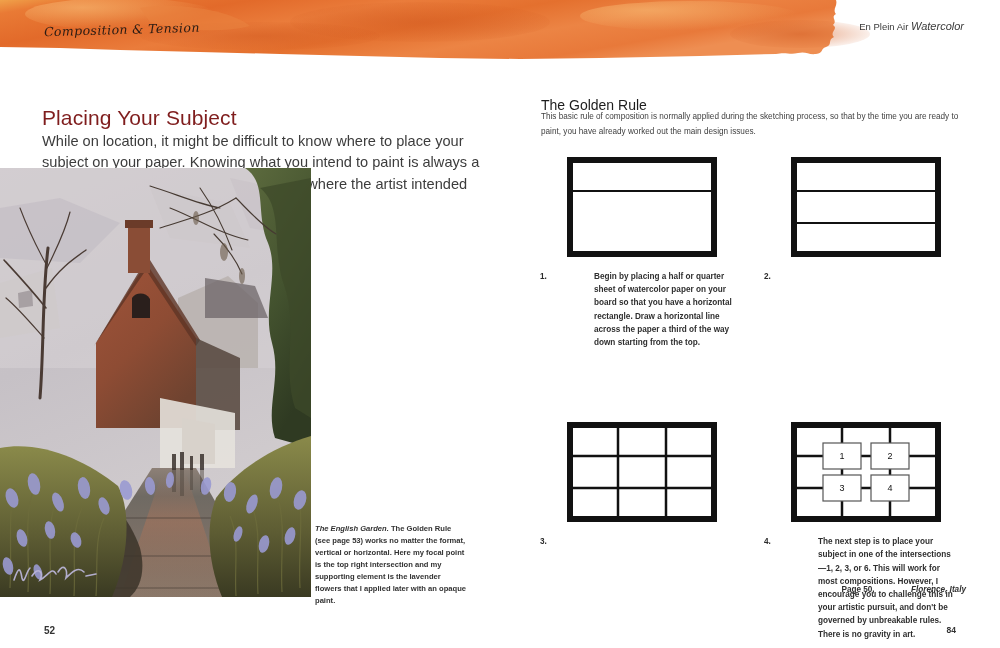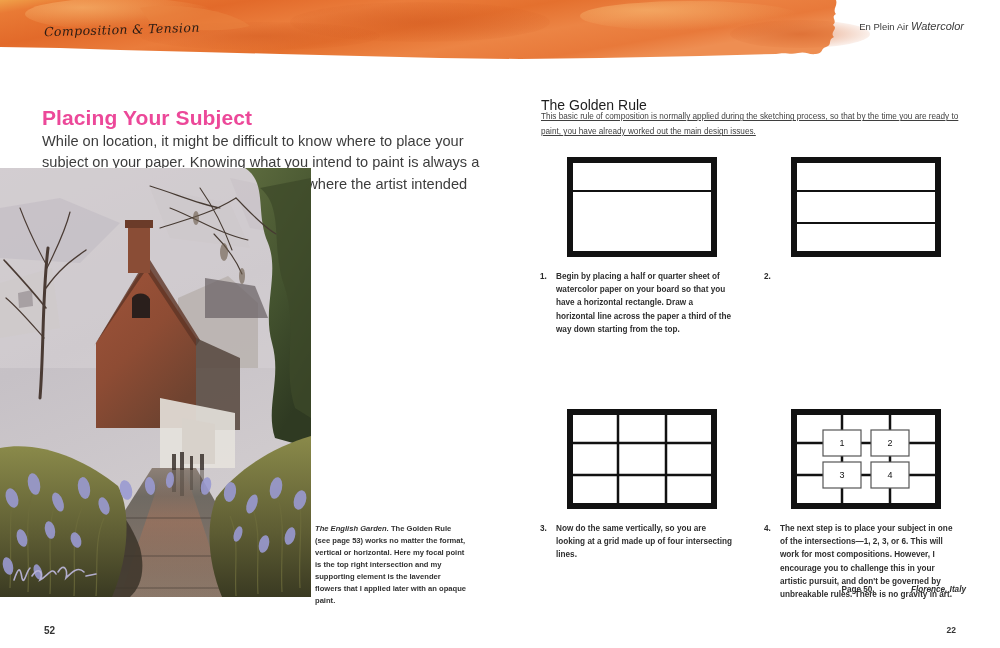--- a/index.html
+++ b/index.html
@@ -52,22 +52,22 @@
   
   .left-page {
     position: absolute;
     left: 0; top: 70px;
     width: 500px; height: 578px;
   }
   .page-title {
     position: absolute;
     left: 42px; top: 22px;
     font-size: 21px;
-    font-weight: bold;
-    color: #ec4899;
+    font-weight: normal;
+    color: #7f1d1d;
     letter-spacing: .1px;
   }
   .intro-text {
     position: absolute;
     left: 42px; top: 46px;
     width: 442px;
     font-size: 14.6px;
     line-height: 21.5px;
     color: #3c3c3c;
   }
@@ -119,21 +119,20 @@
     font-weight: normal;
     color: #1d1d1d;
   }
   .section-intro {
     position: absolute;
     left: 41px; top: 31px;
     width: 425px;
     font-size: 8.2px;
     line-height: 15px;
     color: #3f3f3f;
-    text-decoration: underline;
   }
 
   .diagram-grid {
     position: absolute;
     left: 28px; top: 86px;
     width: 448px;
   }
   .dg-row { display: flex; }
   .dg-cell { width: 224px; }
   .dg-cell .figure {
@@ -154,20 +153,21 @@
     font-size: 8.2px;
     font-weight: bold;
     color: #2a2a2a;
     line-height: 13.2px;
   }
   .step-body {
     font-size: 8.2px;
     line-height: 13.2px;
     color: #2f2f2f;
     font-weight: bold;
+    margin-left: 38px;
   }
 
   .credit {
     position: absolute;
     right: 34px; top: 515px;
     font-size: 8.2px;
     font-weight: bold;
     color: #2f2f2f;
   }
   .credit i { font-style: italic; padding-left: 34px; }
@@ -450,21 +450,20 @@
           <svg width="152" height="102" viewBox="0 0 152 102">
             <rect x="4" y="4" width="144" height="94" fill="#ffffff" stroke="#111111" stroke-width="6"></rect>
             <line x1="7" y1="35" x2="145" y2="35" stroke="#111111" stroke-width="2.5"></line>
             <line x1="7" y1="67" x2="145" y2="67" stroke="#111111" stroke-width="2.5"></line>
             <line x1="52" y1="7" x2="52" y2="95" stroke="#111111" stroke-width="2.5"></line>
             <line x1="100" y1="7" x2="100" y2="95" stroke="#111111" stroke-width="2.5"></line>
           </svg>
         </div>
         <div class="step">
           <div class="step-num">3.</div>
-          <div class="step-body">Now do the same vertically, so you are looking at a grid made up of four intersecting lines.</div>
         </div>
       </div>
 
       <div class="dg-cell">
         <div class="figure">
           <svg width="152" height="102" viewBox="0 0 152 102">
             <rect x="4" y="4" width="144" height="94" fill="#ffffff" stroke="#111111" stroke-width="6"></rect>
             <line x1="7" y1="35" x2="145" y2="35" stroke="#111111" stroke-width="2.5"></line>
             <line x1="7" y1="67" x2="145" y2="67" stroke="#111111" stroke-width="2.5"></line>
             <line x1="52" y1="7" x2="52" y2="95" stroke="#111111" stroke-width="2.5"></line>
@@ -487,14 +486,14 @@
           <div class="step-body">The next step is to place your subject in one of the intersections—1, 2, 3, or 6. This will work for most compositions. However, I encourage you to challenge this in your artistic pursuit, and don't be governed by unbreakable rules. There is no gravity in art.</div>
         </div>
       </div>
     </div>
   </div>
 
   <div class="credit">
     <span>Page 50, </span><i>Florence, Italy</i>
   </div>
 
-  <div class="folio-right">22</div>
+  <div class="folio-right">84</div>
 </div>
 
 </body></html>

